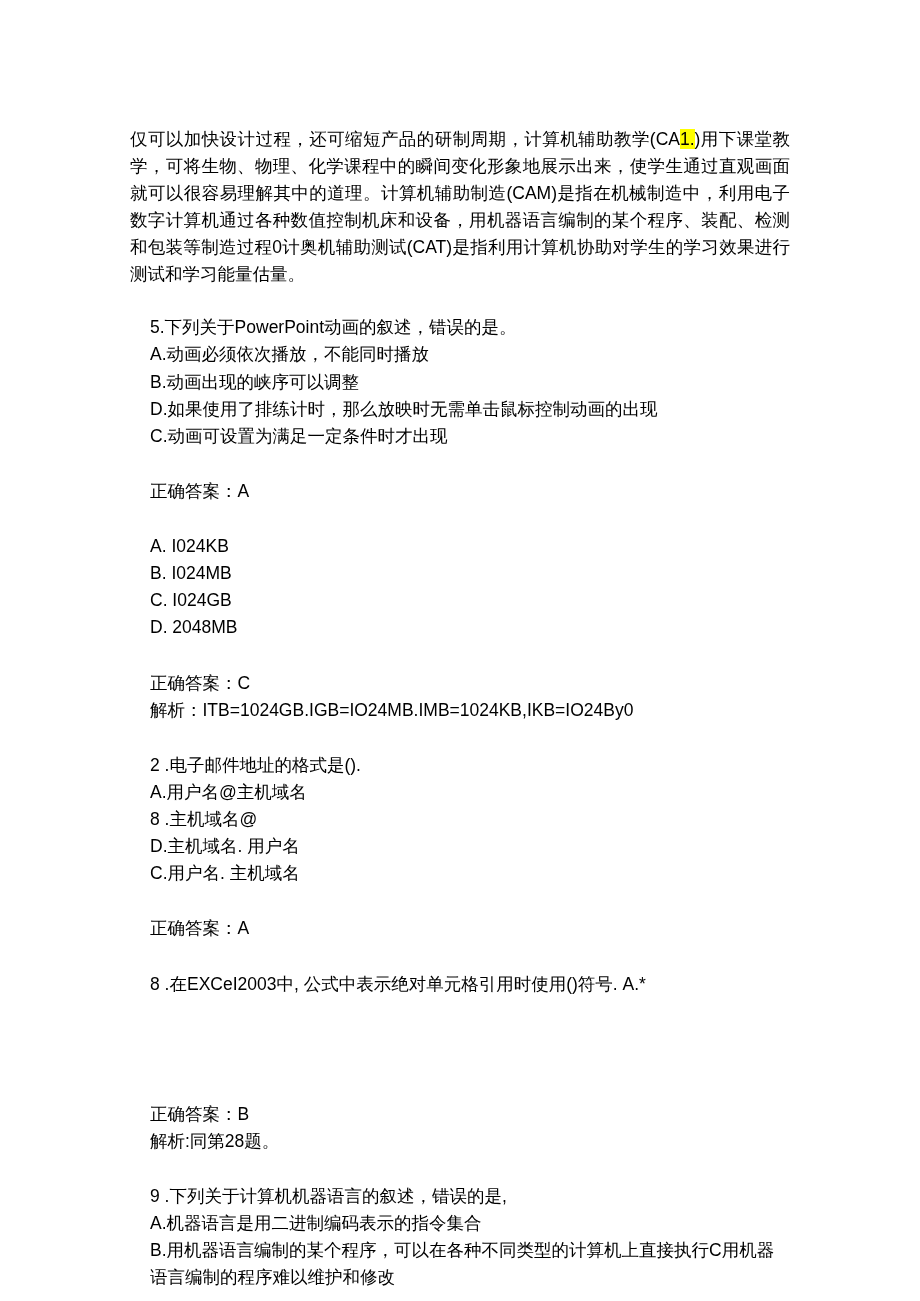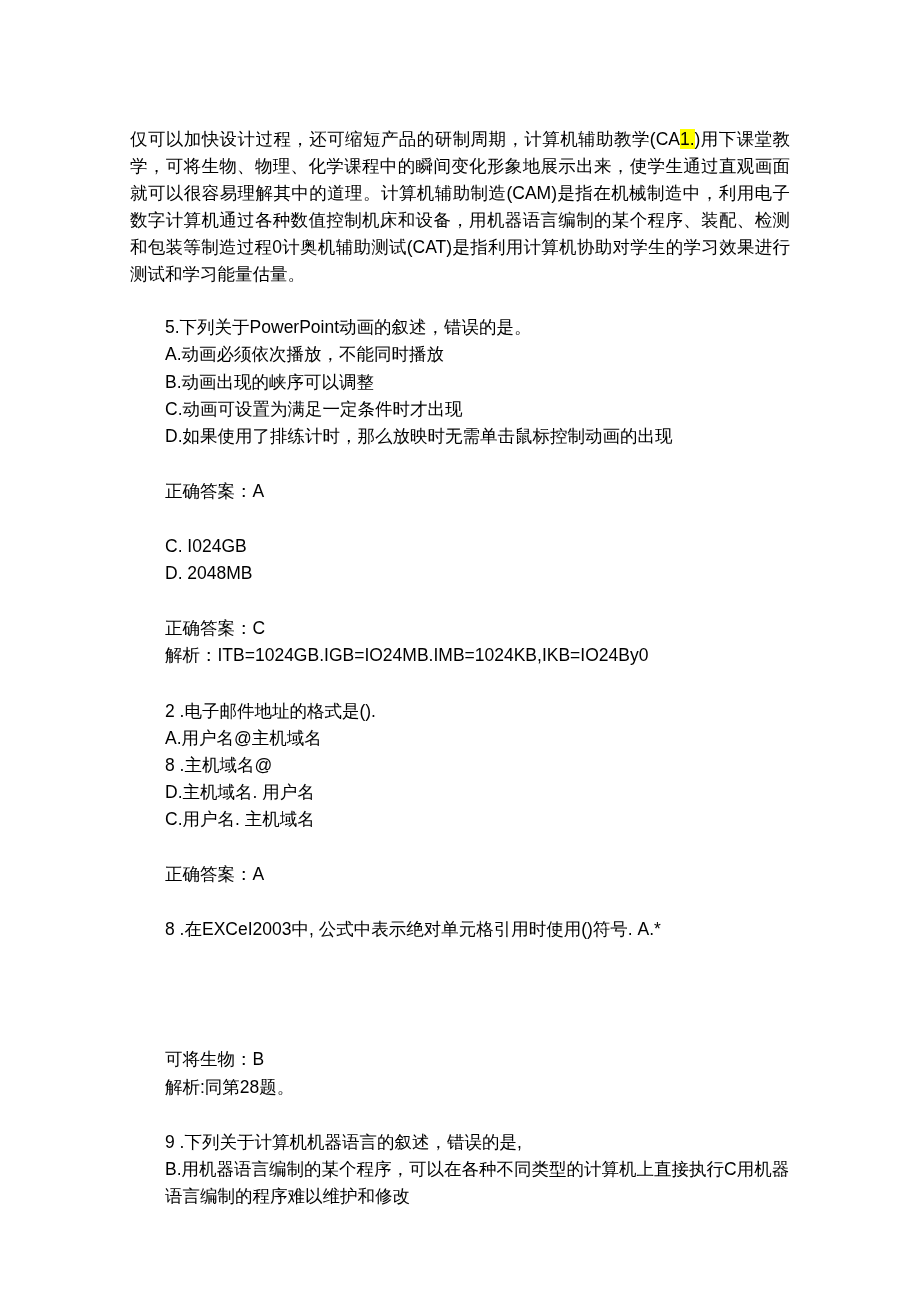--- a/index.html
+++ b/index.html
@@ -15,21 +15,21 @@
     padding: 108px 130px 0 130px;
     box-sizing: border-box;
     font-size: 17.5px;
     line-height: 1.55;
   }
   .intro {
     text-align: justify;
     margin-bottom: 26px;
   }
   .block {
-    margin-left: 35px;
+    margin-left: 20px;
     margin-bottom: 28px;
   }
   .block p {
     margin: 0;
     line-height: 1.55;
   }
   .hl {
     background: #ffff00;
   }
   .gap {
@@ -42,29 +42,31 @@
 <div class="page">
 
   <p class="intro">
     <span>仅可以加快设计过程，还可缩短产品的研制周期，计算机辅助教学(CA</span><span class="hl">1.</span><span>)用下课堂教学，可将生物、物理、化学课程中的瞬间变化形象地展示出来，使学生通过直观画面就可以很容易理解其中的道理。计算机辅助制造(CAM)是指在机械制造中，利用电子数字计算机通过各种数值控制机床和设备，用机器语言编制的某个程序、装配、检测和包装等制造过程0计奥机辅助测试(CAT)是指利用计算机协助对学生的学习效果进行测试和学习能量估量。</span>
   </p>
 
   <div class="block">
     <p>5.下列关于PowerPoint动画的叙述，错误的是。</p>
     <p>A.动画必须依次播放，不能同时播放</p>
     <p>B.动画出现的峡序可以调整</p>
+    <p>D.如果使用了排练计时，那么放映时无需单击鼠标控制动画的出现</p>
     <p>C.动画可设置为满足一定条件时才出现</p>
-    <p>D.如果使用了排练计时，那么放映时无需单击鼠标控制动画的出现</p>
   </div>
 
   <div class="block">
     <p>正确答案：A</p>
   </div>
 
   <div class="block">
+    <p>A.   I024KB</p>
+    <p>B.   I024MB</p>
     <p>C.   I024GB</p>
     <p>D.   2048MB</p>
   </div>
 
   <div class="block">
     <p>正确答案：C</p>
     <p>解析：ITB=1024GB.IGB=IO24MB.IMB=1024KB,IKB=IO24By0</p>
   </div>
 
   <div class="block">
@@ -79,23 +81,24 @@
     <p>正确答案：A</p>
   </div>
 
   <div class="block">
     <p>8  .在EXCeI2003中, 公式中表示绝对单元格引用时使用()符号. A.*</p>
   </div>
 
   <div class="gap"></div>
 
   <div class="block">
-    <p>可将生物：B</p>
+    <p>正确答案：B</p>
     <p>解析:同第28题。</p>
   </div>
 
   <div class="block">
     <p>9  .下列关于计算机机器语言的叙述，错误的是,</p>
+    <p>A.机器语言是用二进制编码表示的指令集合</p>
     <p>B.用机器语言编制的某个程序，可以在各种不同类型的计算机上直接执行C用机器语言编制的程序难以维护和修改</p>
 
   </div>
 
 </div>
 
 </body></html>

